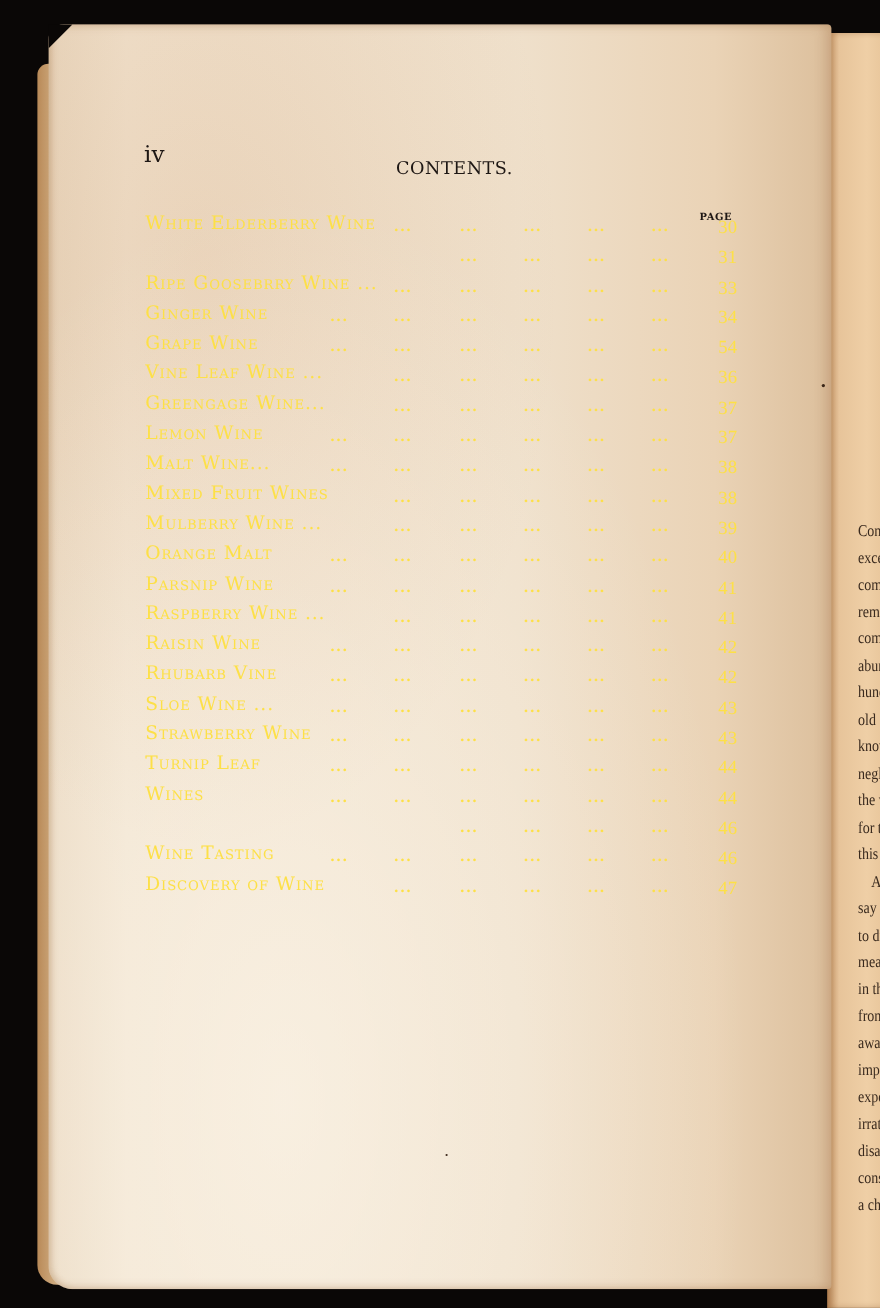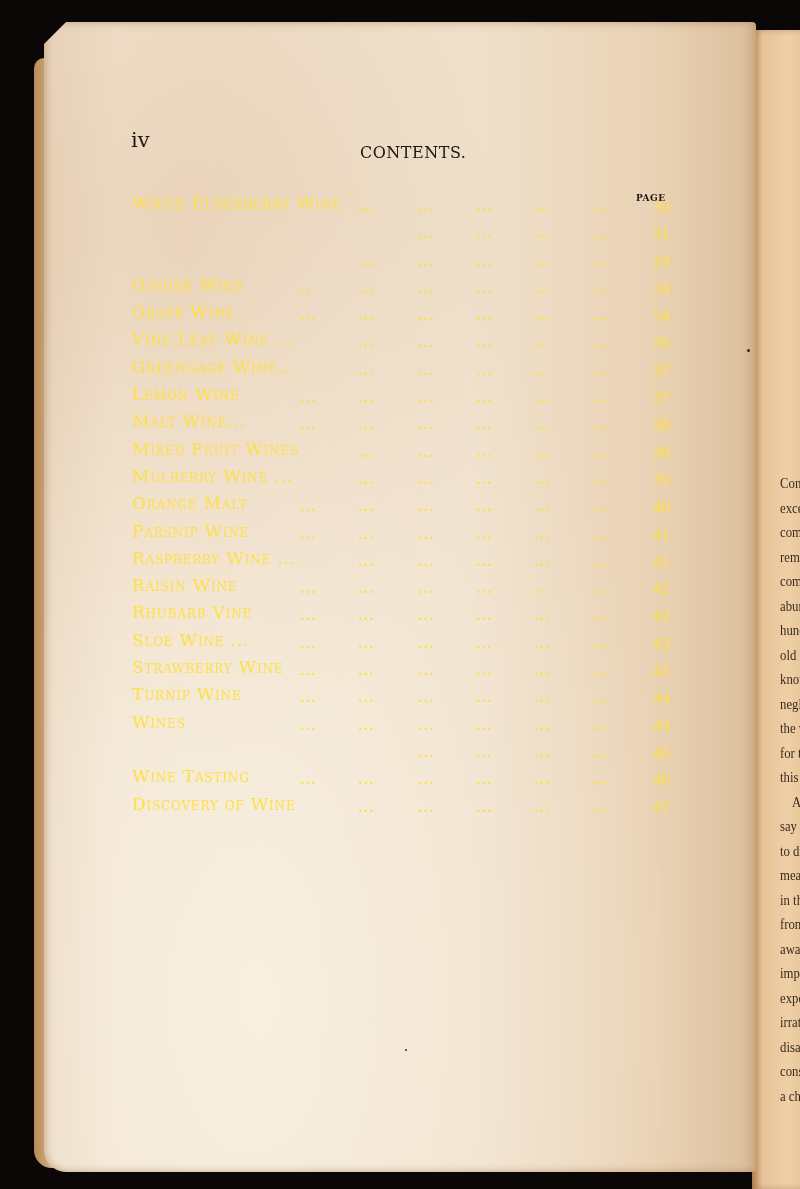--- a/index.html
+++ b/index.html
@@ -117,20 +117,21 @@
       <span class="toc-dots" style="left: 460px;">...</span>
     </div>
     <div class="toc-row">
       <span class="toc-num">31</span>
       <span class="toc-dots" style="left: 286px;">...</span>
       <span class="toc-dots" style="left: 344px;">...</span>
       <span class="toc-dots" style="left: 402px;">...</span>
       <span class="toc-dots" style="left: 460px;">...</span>
     </div>
     <div class="toc-row">
+      <span class="toc-title">Ripe Goosebrry Wine ...</span>
       <span class="toc-num">33</span>
       <span class="toc-dots" style="left: 226px;">...</span>
       <span class="toc-dots" style="left: 286px;">...</span>
       <span class="toc-dots" style="left: 344px;">...</span>
       <span class="toc-dots" style="left: 402px;">...</span>
       <span class="toc-dots" style="left: 460px;">...</span>
     </div>
     <div class="toc-row">
       <span class="toc-title">Ginger Wine</span>
       <span class="toc-num">34</span>
@@ -270,21 +271,21 @@
       <span class="toc-title">Strawberry Wine</span>
       <span class="toc-num">43</span>
       <span class="toc-dots" style="left: 168px;">...</span>
       <span class="toc-dots" style="left: 226px;">...</span>
       <span class="toc-dots" style="left: 286px;">...</span>
       <span class="toc-dots" style="left: 344px;">...</span>
       <span class="toc-dots" style="left: 402px;">...</span>
       <span class="toc-dots" style="left: 460px;">...</span>
     </div>
     <div class="toc-row">
-      <span class="toc-title">Turnip Wine</span>
+      <span class="toc-title">Turnip Leaf</span>
       <span class="toc-num">44</span>
       <span class="toc-dots" style="left: 168px;">...</span>
       <span class="toc-dots" style="left: 226px;">...</span>
       <span class="toc-dots" style="left: 286px;">...</span>
       <span class="toc-dots" style="left: 344px;">...</span>
       <span class="toc-dots" style="left: 402px;">...</span>
       <span class="toc-dots" style="left: 460px;">...</span>
     </div>
     <div class="toc-row">
       <span class="toc-title">Wines</span>

